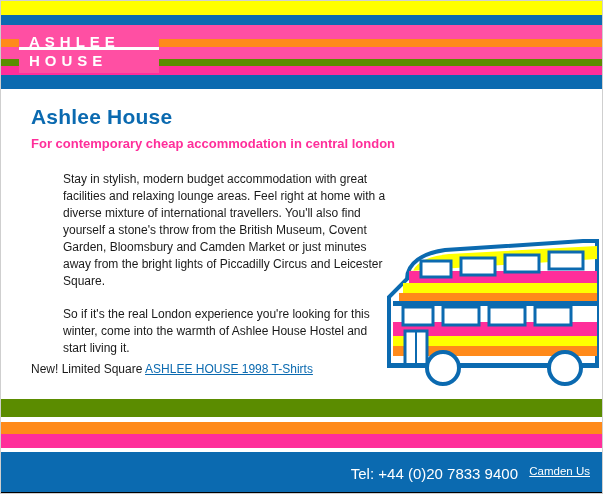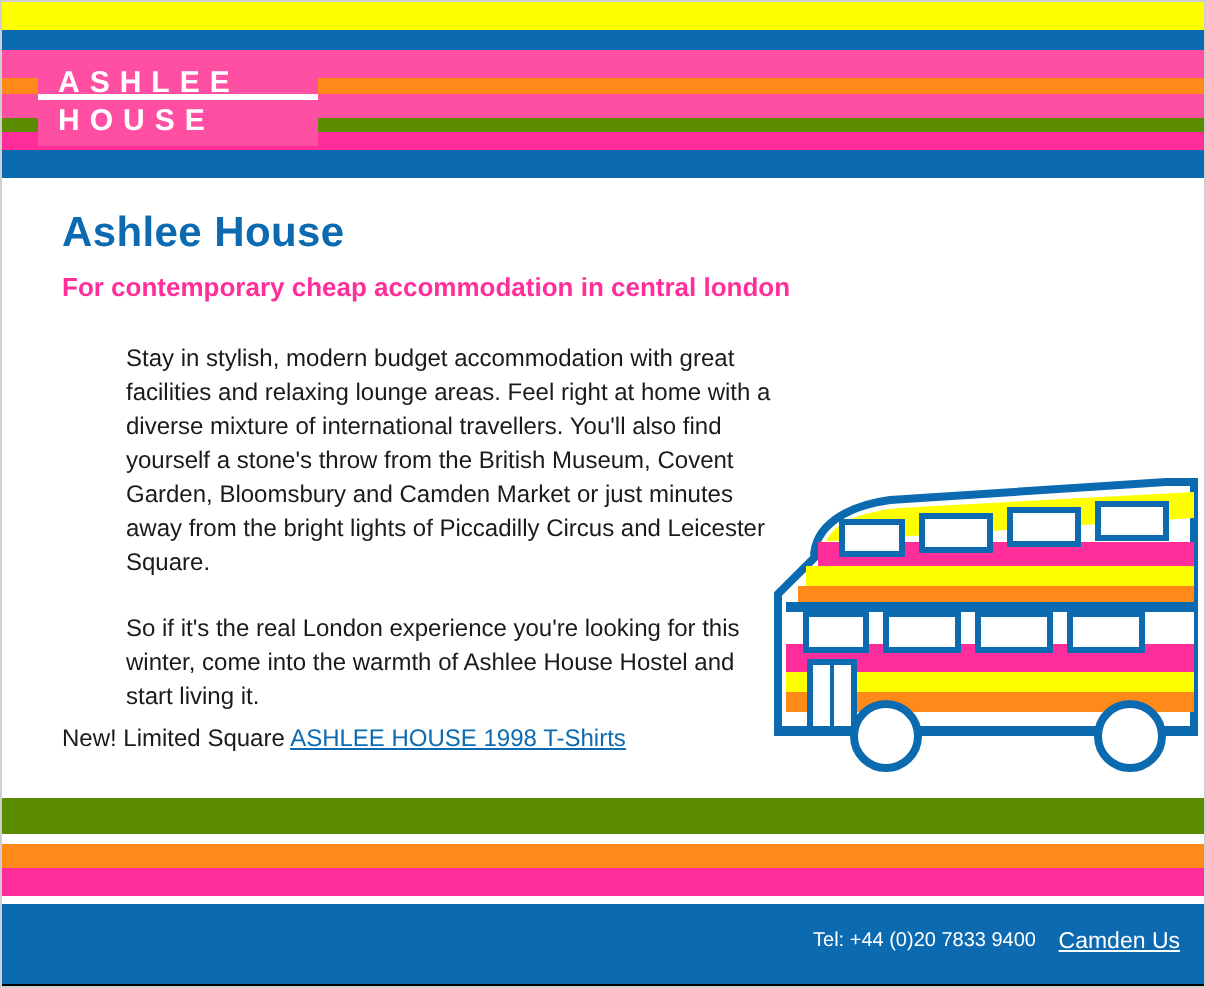--- a/index.html
+++ b/index.html
@@ -171,21 +171,21 @@
     top: 0;
     width: 12px;
     height: 18px;
     background: #5b8c00;
   }
 
   .footer-text {
     position: absolute;
     right: 86px;
     top: 66px;
-    font-size: 10px;
+    font-size: 15px;
     color: #ffffff;
   }
   .footer-link {
     position: absolute;
     right: 14px;
     top: 66px;
     font-size: 11.5px;
     color: #ffffff;
     text-decoration: underline;
   }

